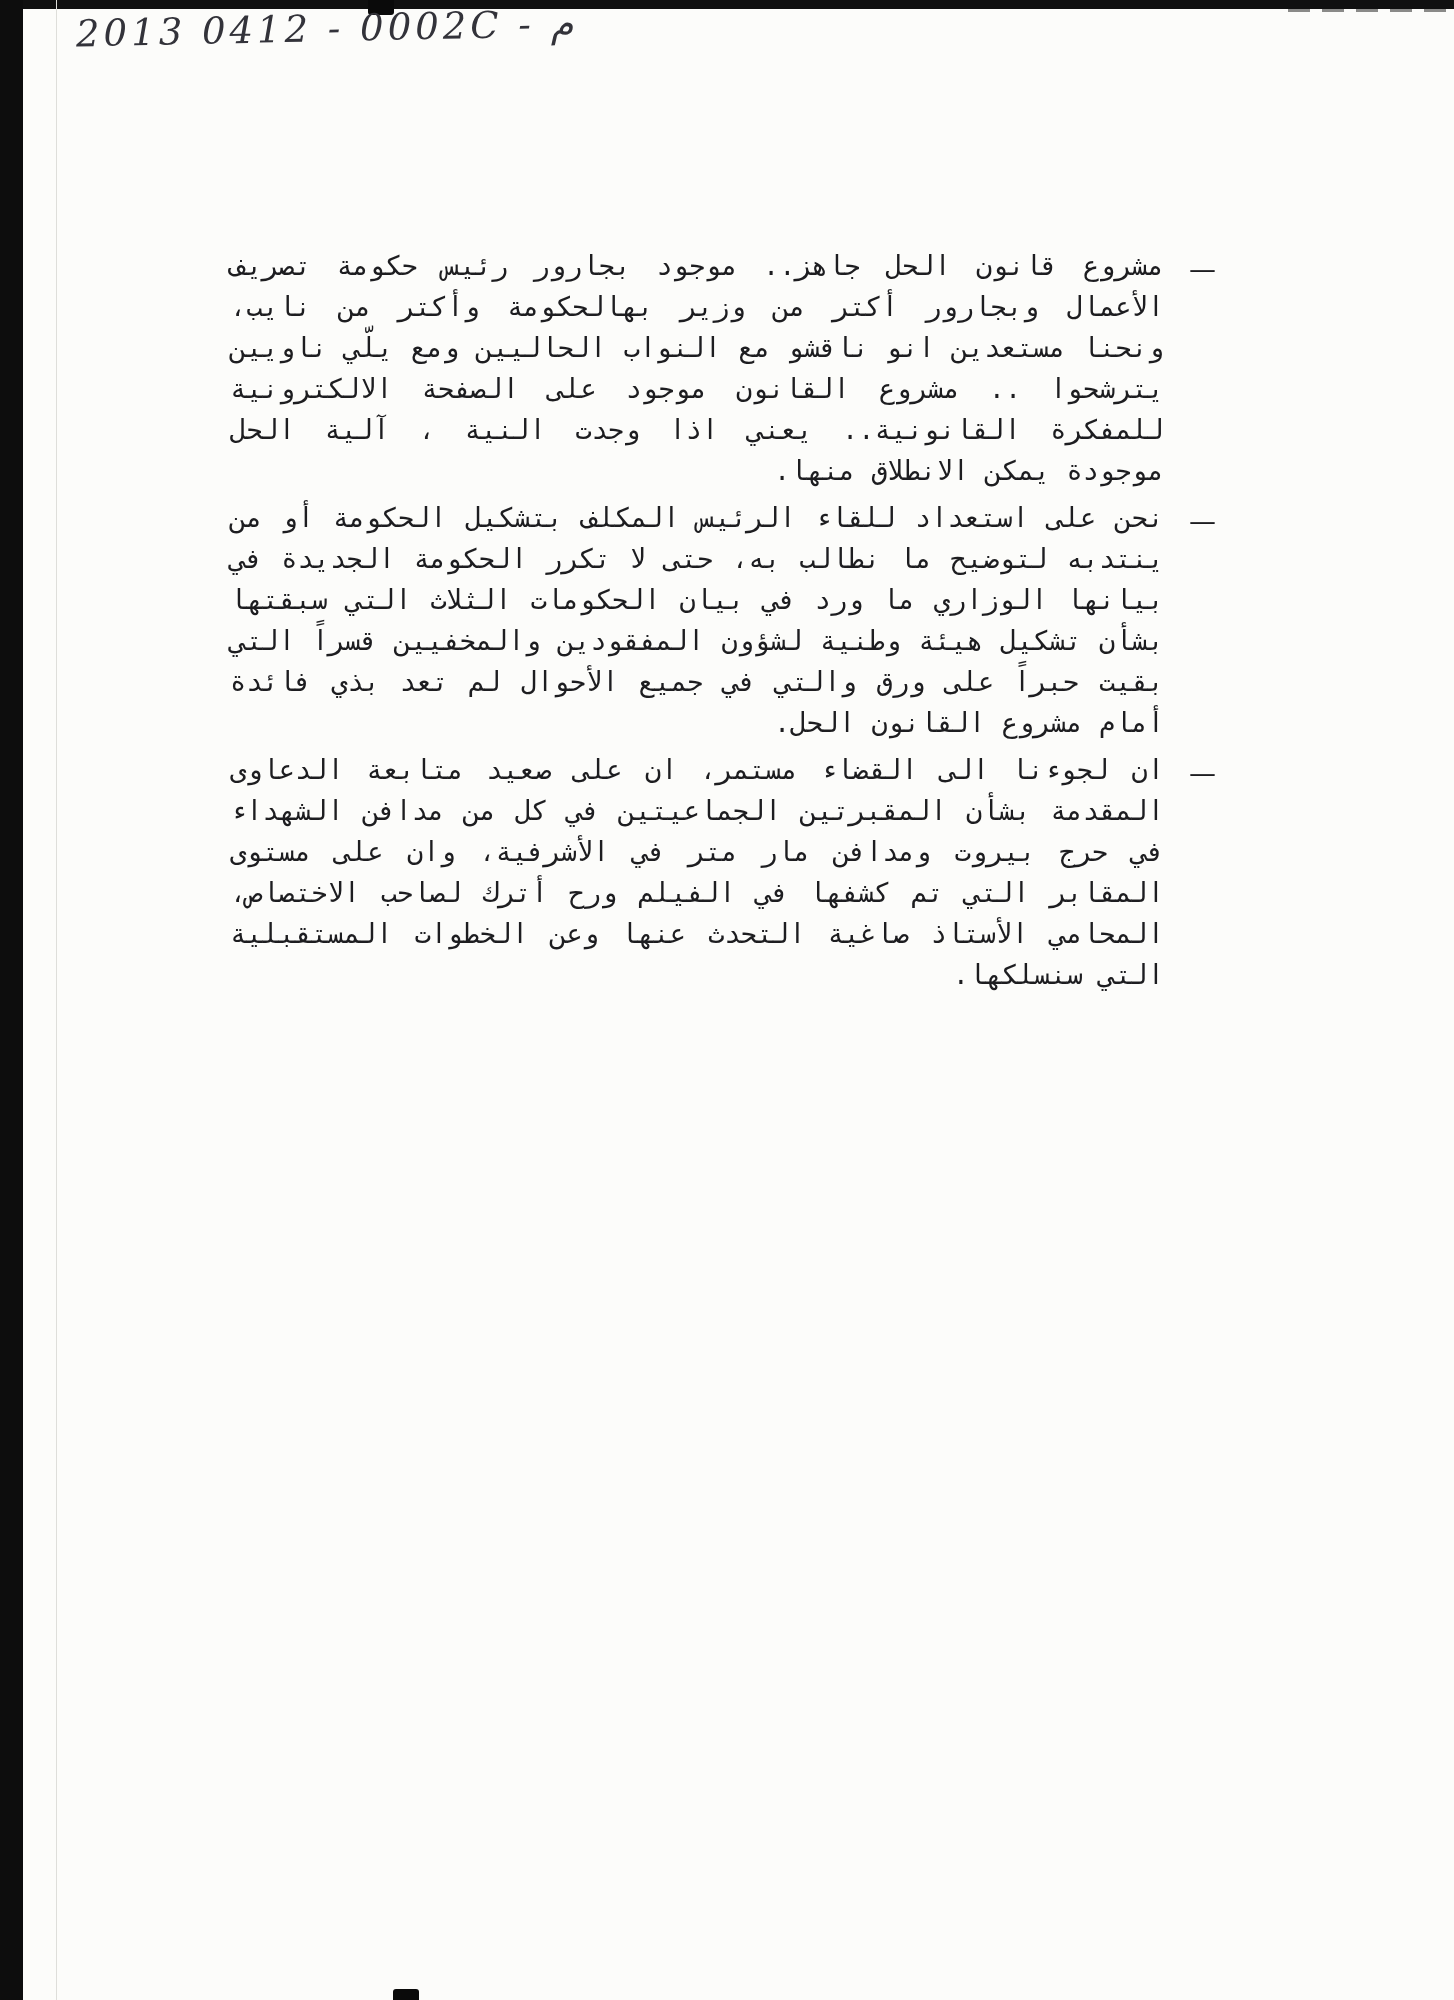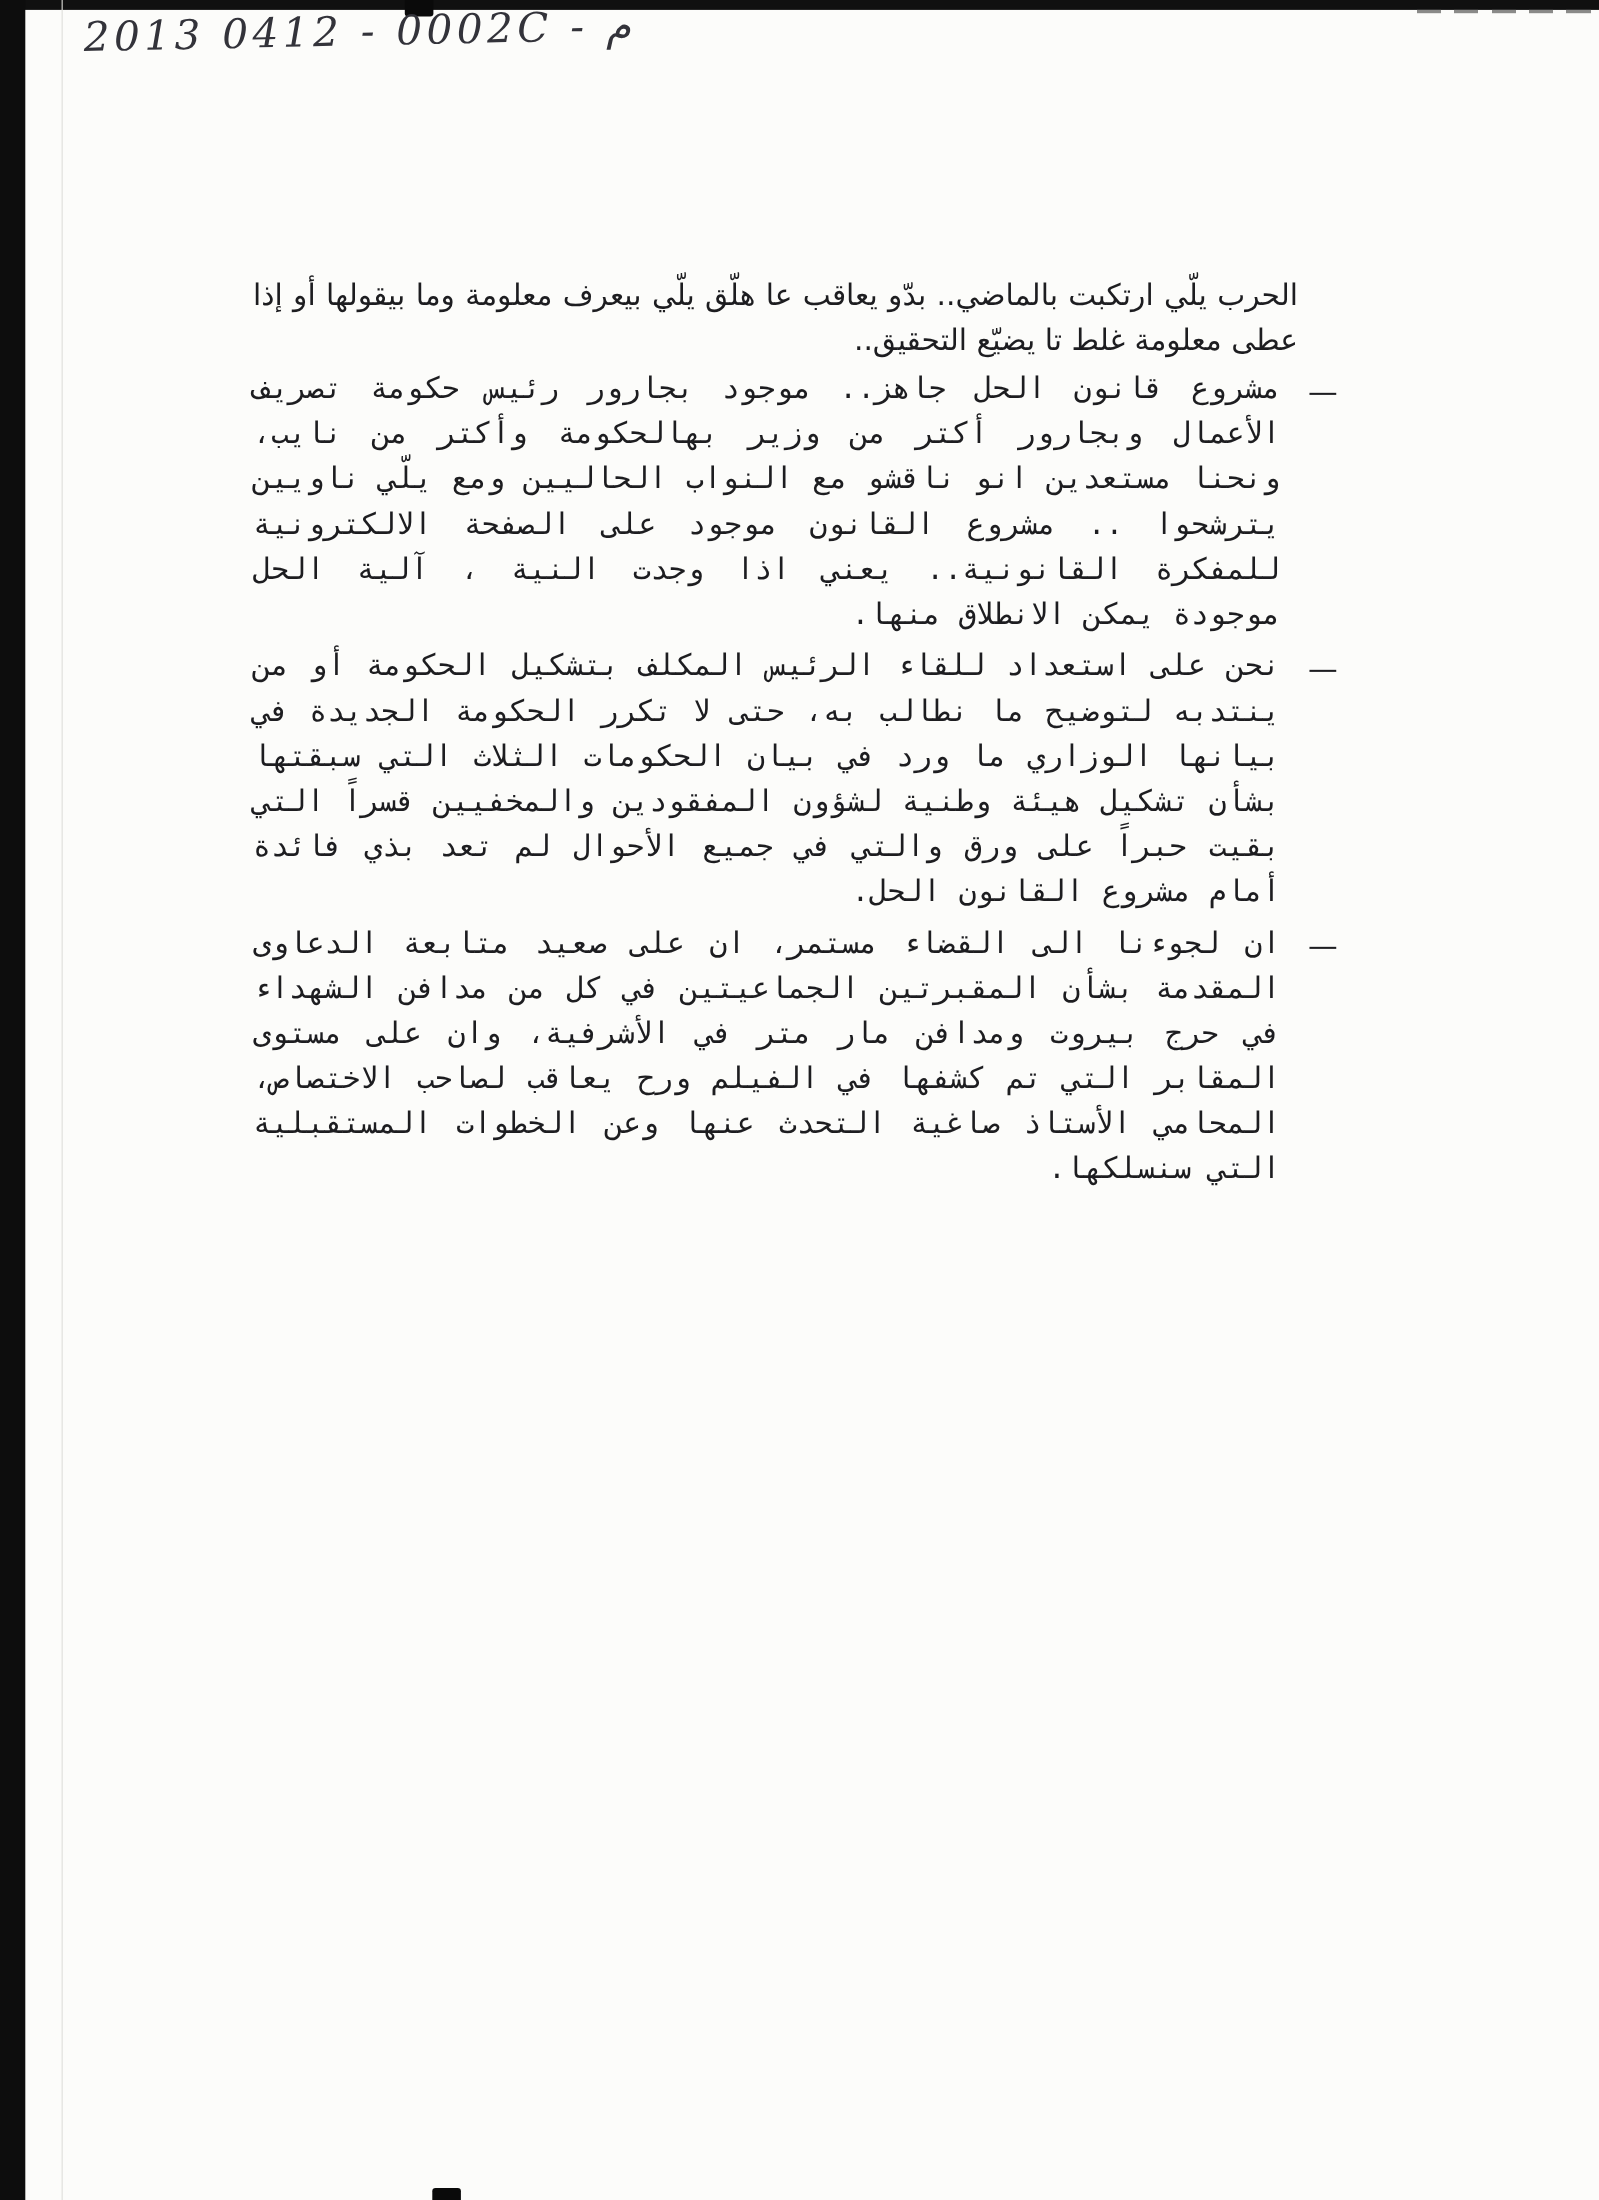--- a/index.html
+++ b/index.html
@@ -113,31 +113,30 @@
   <div class="scan-bar-left"></div>
   <div class="scan-notch-top"></div>
   <div class="scan-mark-bottom"></div>
   <div class="scan-dashes-topright"></div>
   <div class="paper-edge-line"></div>
 
   <div class="annotation">2013 0412 - 0002C - م</div>
 
   <div class="text-block" dir="rtl">
 
-    <p class="intro">الحرب يلّي ارتكبت بالماضي.. بدّو يعاقب عا هلّق يلّي بيعرف معلومة وما بيقولها أو إذا عطى معلومة غلط تا يضيّع التحقيق..</p>
 
     <div class="bullet">
       <span class="marker">—</span>
       <p class="bullet-text">مشروع قانون الحل جاهز.. موجود بجارور رئيس حكومة  تصريف الأعمال وبجارور أكتر من وزير بهالحكومة وأكتر من  نايب، ونحنا مستعدين انو ناقشو مع النواب الحاليين ومع يلّي ناويين يترشحوا .. مشروع القانون موجود على الصفحة الالكترونية للمفكرة القانونية.. يعني اذا وجدت النية ، آلية الحل موجودة يمكن الانطلاق منها.</p>
     </div>
 
     <div class="bullet">
       <span class="marker">—</span>
       <p class="bullet-text">نحن على استعداد للقاء الرئيس المكلف بتشكيل الحكومة أو من ينتدبه لتوضيح ما نطالب به، حتى لا تكرر الحكومة الجديدة في بيانها الوزاري ما ورد في بيان الحكومات الثلاث التي سبقتها بشأن تشكيل هيئة وطنية لشؤون المفقودين والمخفيين قسراً التي بقيت حبراً على ورق والتي في جميع الأحوال لم تعد بذي فائدة أمام مشروع القانون الحل.</p>
     </div>
 
     <div class="bullet">
       <span class="marker">—</span>
-      <p class="bullet-text">ان لجوءنا الى القضاء مستمر، ان على صعيد متابعة الدعاوى المقدمة بشأن المقبرتين الجماعيتين في كل من مدافن الشهداء في حرج بيروت ومدافن مار متر في الأشرفية، وان على مستوى المقابر التي تم كشفها في الفيلم ورح يعاقب  لصاحب الاختصاص، المحامي الأستاذ صاغية التحدث عنها وعن الخطوات المستقبلية التي سنسلكها.</p>
+      <p class="bullet-text">ان لجوءنا الى القضاء مستمر، ان على صعيد متابعة الدعاوى المقدمة بشأن المقبرتين الجماعيتين في كل من مدافن الشهداء في حرج بيروت ومدافن مار متر في الأشرفية، وان على مستوى المقابر التي تم كشفها في الفيلم ورح أترك  لصاحب الاختصاص، المحامي الأستاذ صاغية التحدث عنها وعن الخطوات المستقبلية التي سنسلكها.</p>
     </div>
 
   </div>
 </div>
 
 </body></html>

